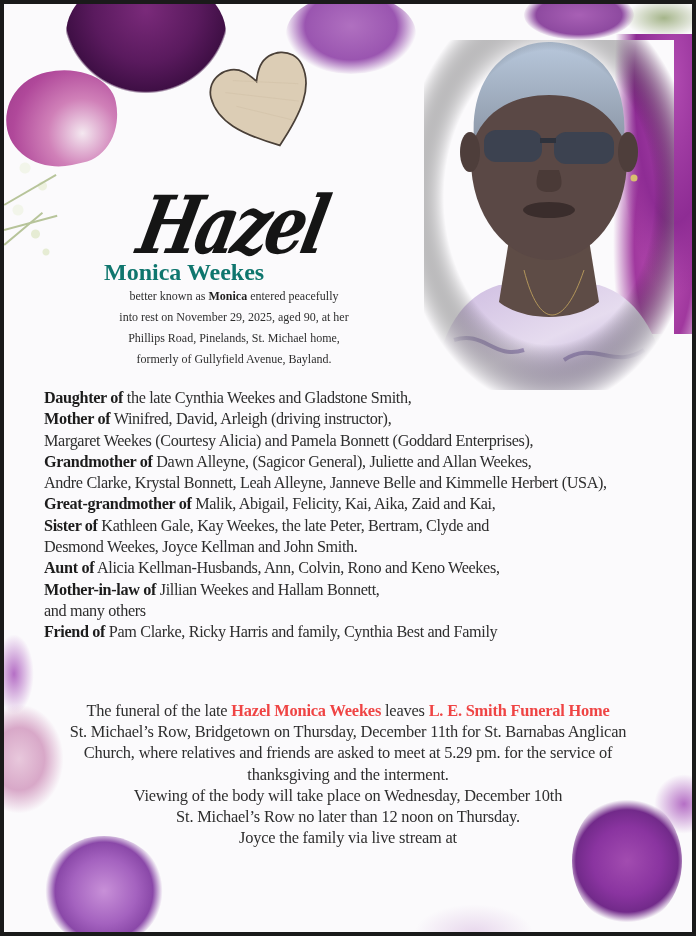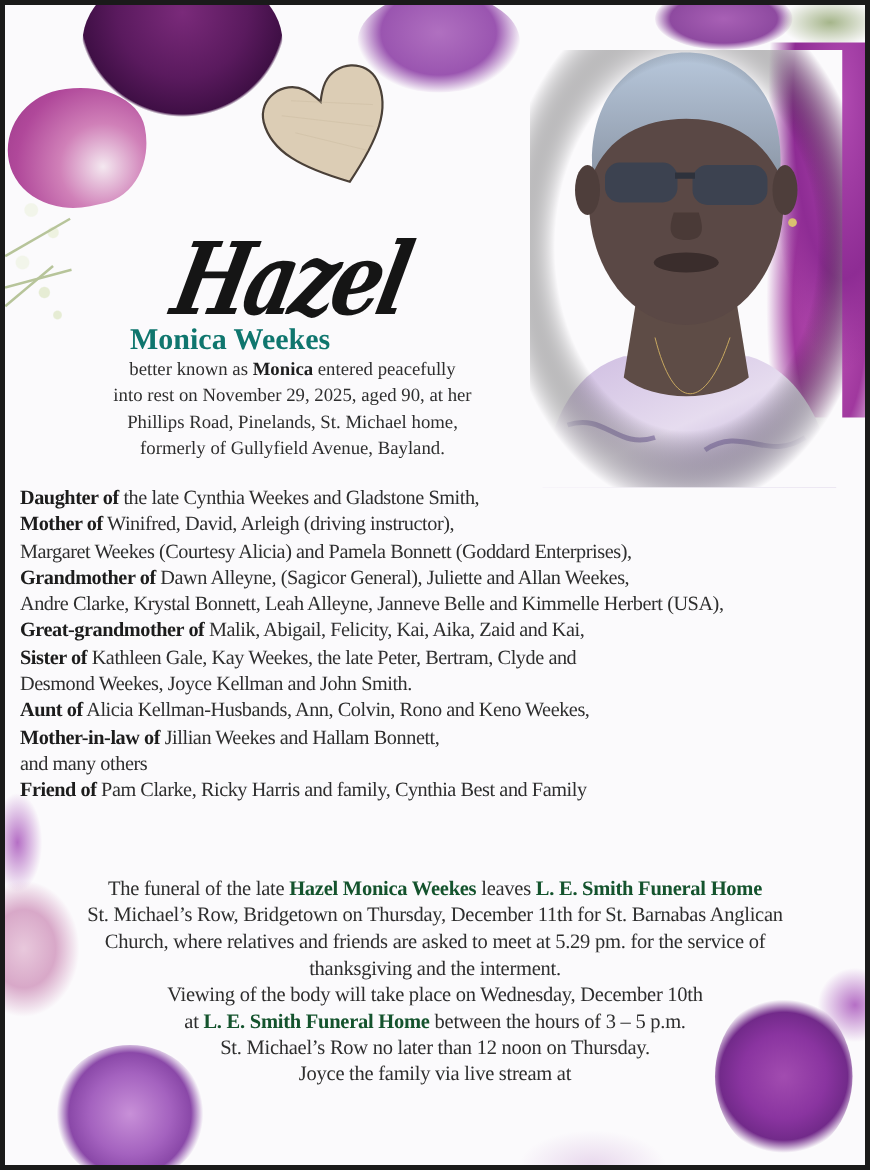--- a/index.html
+++ b/index.html
@@ -84,35 +84,35 @@
     font-size: 64px; line-height: 70px; color: #151515; letter-spacing: -4px;
     transform: skewX(-12deg) scaleY(1.25);
   }
   .surname {
     position: absolute; left: 100px; top: 254px; width: 260px; 
     font-family: "Liberation Serif", serif; font-weight: bold; font-size: 24px; color: #0f766e;
     line-height: 28px;
   }
   .intro {
     position: absolute; left: 42px; top: 282px; width: 376px; text-align: center;
-    font-size: 15px; line-height: 21px; color: #2e2e2e;
+    font-size: 12px; line-height: 21px; color: #2e2e2e;
   }
   .intro b { color: #1e1e1e; }
   .family {
     position: absolute; left: 12px; top: 384px; width: 670px;
     font-size: 16.2px; line-height: 21.3px; color: #2e2e2e; letter-spacing: -0.35px;
   }
-  .family .line { white-space: nowrap; }
+  .family .line { white-space: nowrap; margin-left: 28px; }
   .family b { color: #1c1c1c; }
   .funeral {
     position: absolute; left: 30px; top: 696px; width: 628px; text-align: center;
     font-size: 16.4px; line-height: 21.2px; color: #2e2e2e; letter-spacing: -0.2px;
   }
   .funeral .line { white-space: nowrap; }
-  .funeral b { color: #14532d; }
+  .funeral b { color: #ef4444; }
 </style>
 </head>
 <body>
 
 <div class="page">
 
   <div class="deco mum-dark"></div>
   <div class="deco mum-light-top"></div>
   <div class="deco mum-topright"></div>
   <div class="deco leaf-topright"></div>
@@ -202,18 +202,17 @@
     <div class="line"><b></b><span>and many others</span></div>
     <div class="line"><b>Friend of</b><span> Pam Clarke, Ricky Harris and family, Cynthia Best and Family</span></div>
   </div>
 
   <div class="funeral">
     <div class="line"><span>The funeral of the late </span><b>Hazel Monica Weekes</b><span> leaves </span><b>L. E. Smith Funeral Home</b></div>
     <div class="line">St. Michael’s Row, Bridgetown on Thursday, December 11th for St. Barnabas Anglican</div>
     <div class="line">Church, where relatives and friends are asked to meet at 5.29 pm. for the service of</div>
     <div class="line">thanksgiving and the interment.</div>
     <div class="line">Viewing of the body will take place on Wednesday, December 10th</div>
-    <div class="line"><span>at </span><b>L. E. Smith Funeral Home</b><span> between the hours of 3 – 5 p.m.</span></div>
     <div class="line">St. Michael’s Row no later than 12 noon on Thursday.</div>
     <div class="line">Joyce the family via live stream at</div>
   </div>
 
 </div>
 
 </body></html>

